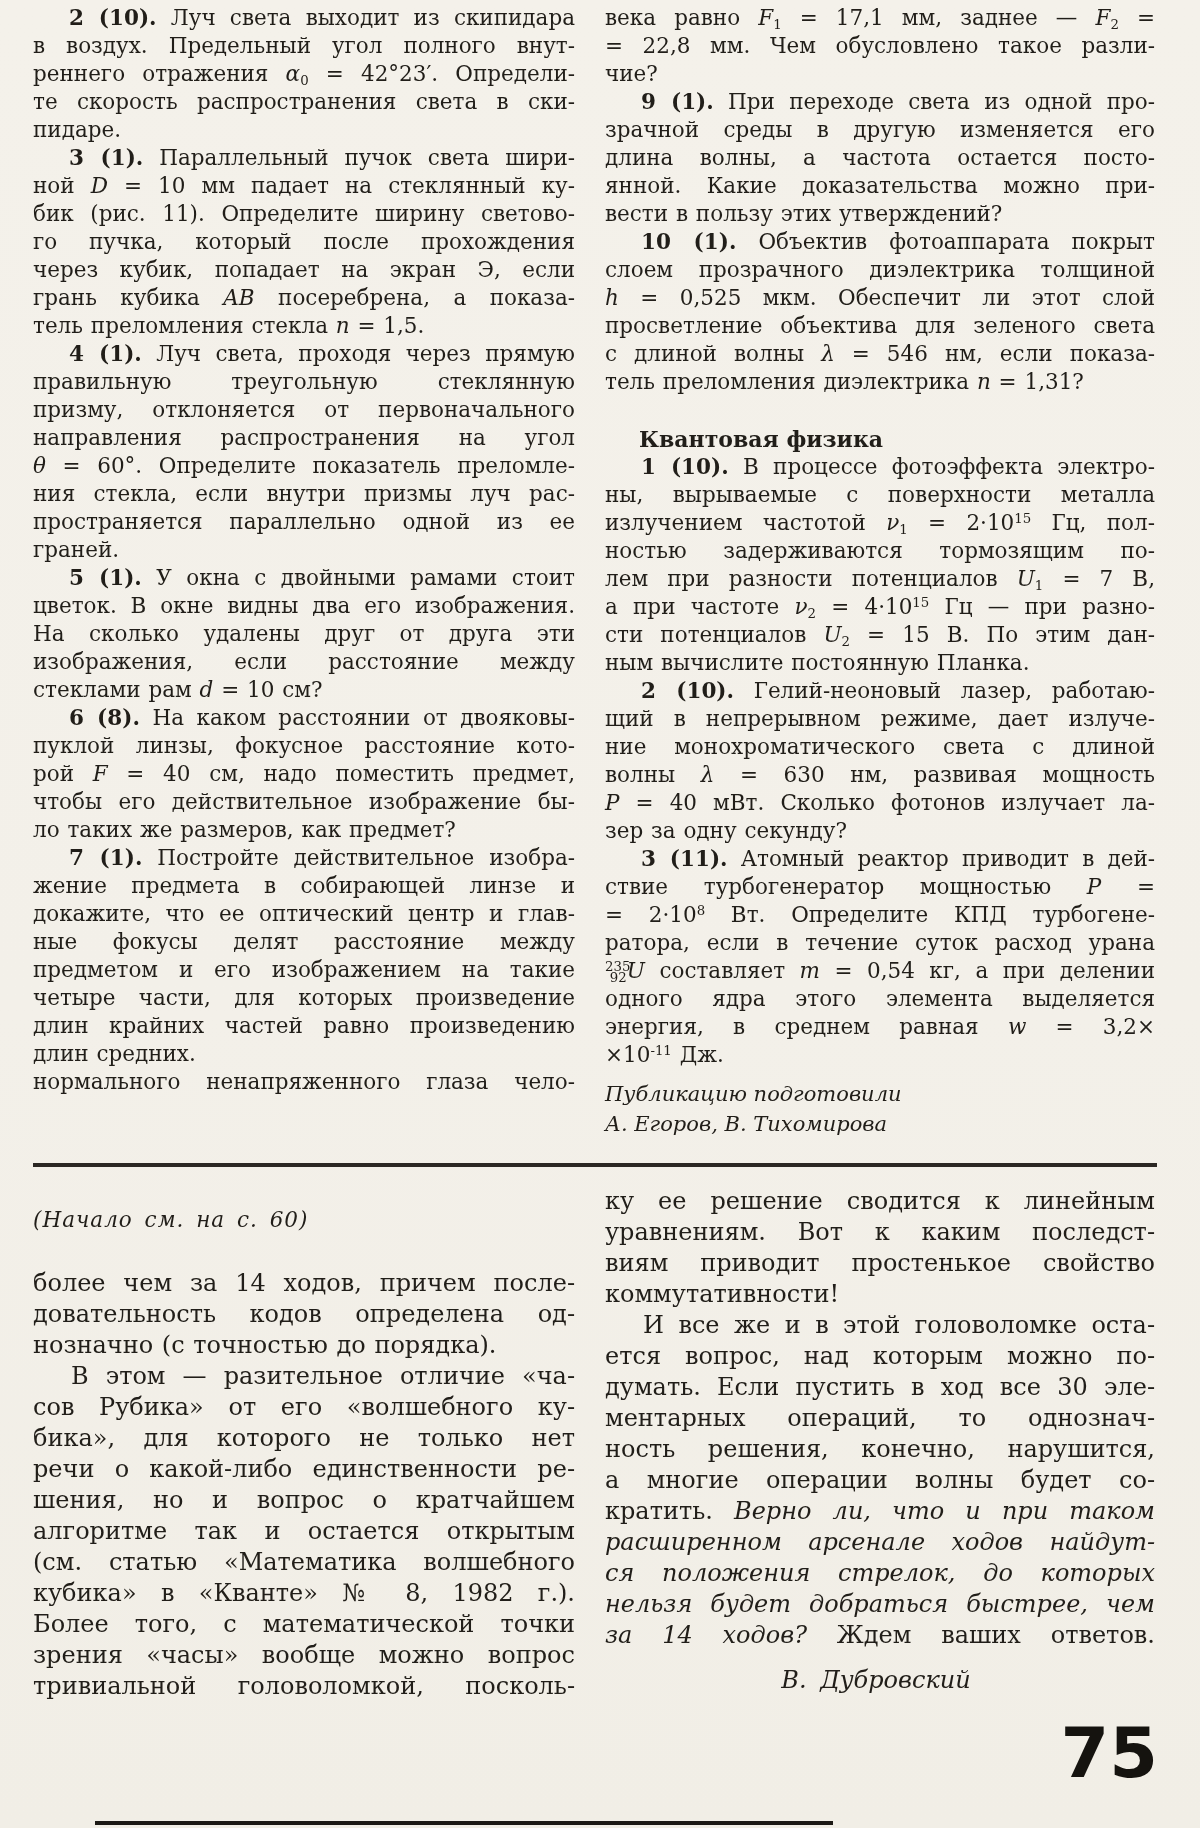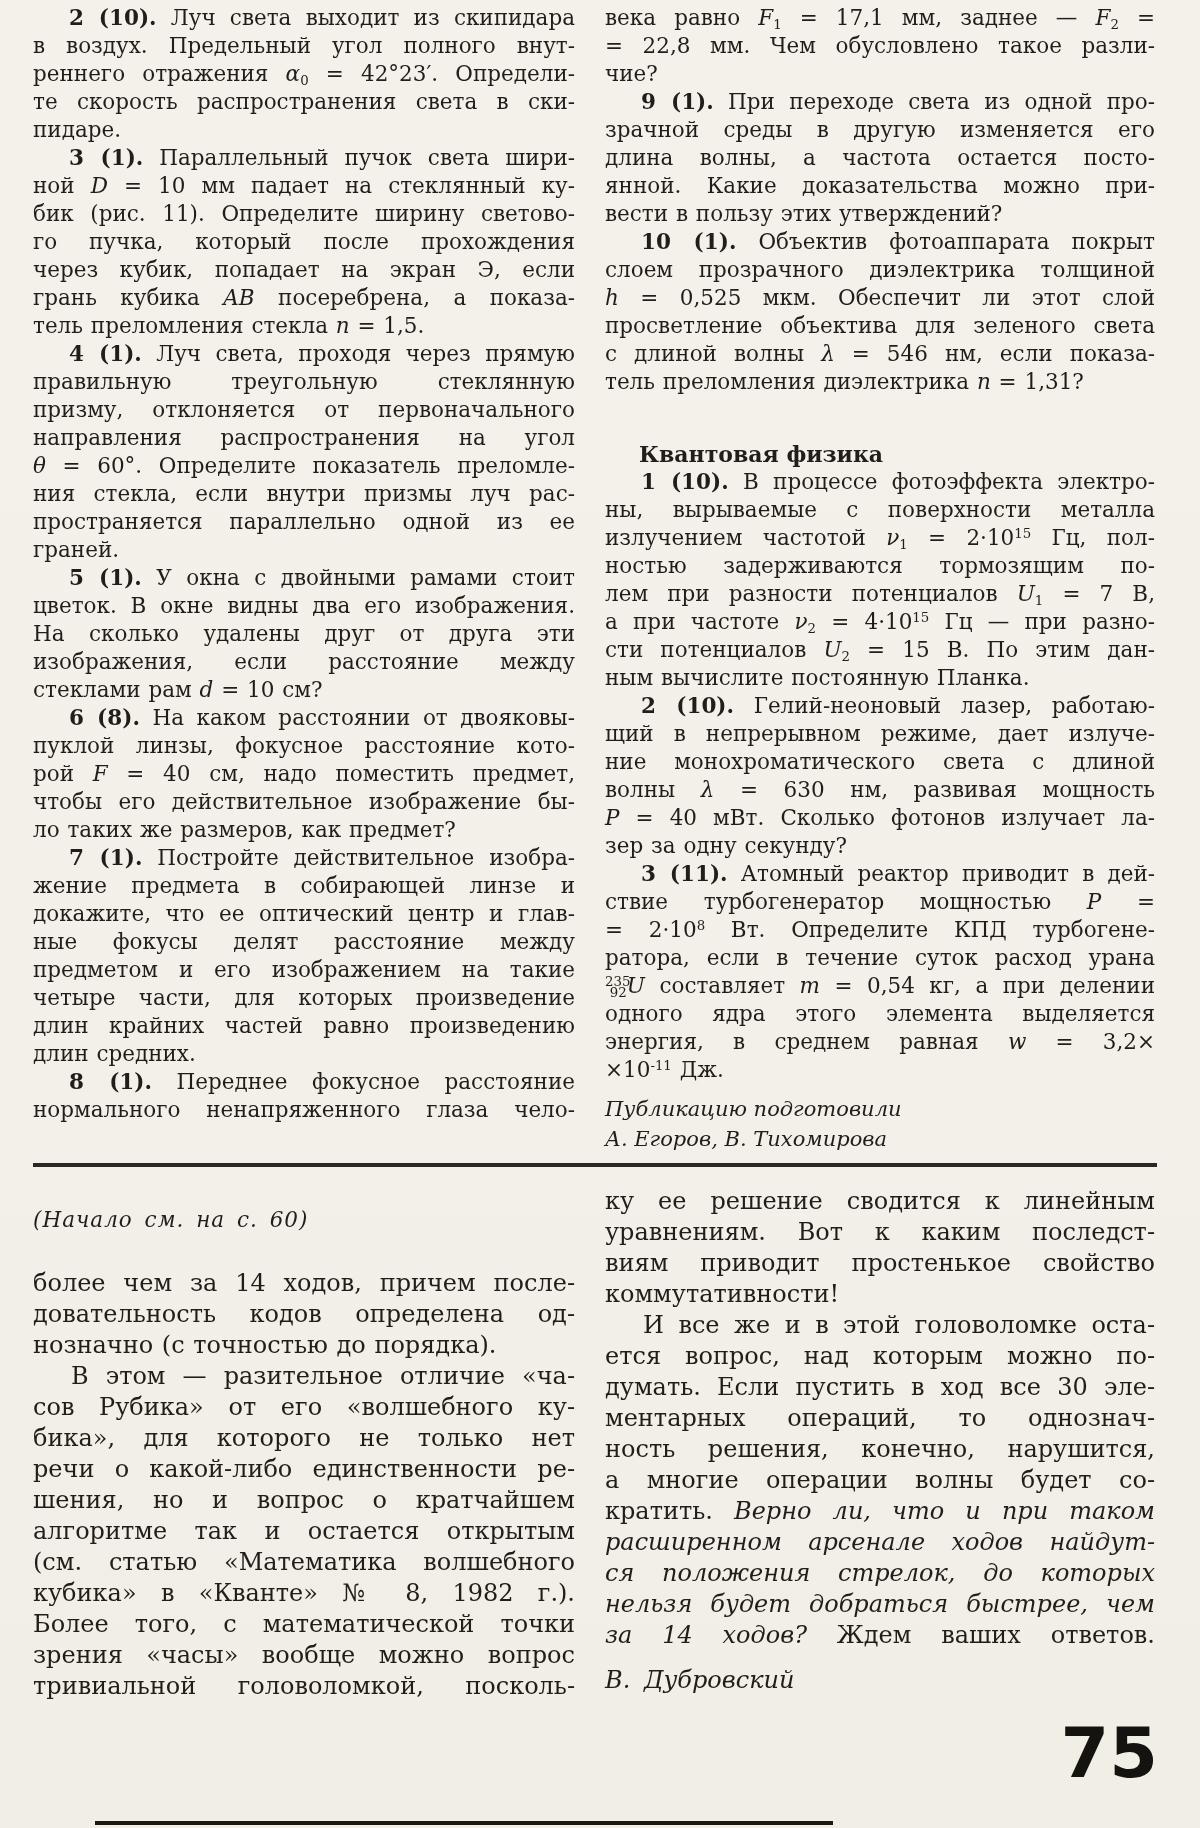--- a/index.html
+++ b/index.html
@@ -24,25 +24,25 @@
   .top-col .ln.ind{text-indent:36px}
   .bot-col .ln.ind{text-indent:38px}
   .ln.ital, .ital{font-style:italic}
   .bold{font-weight:bold}
   i{font-style:italic}
   sup,sub{font-size:0.62em;line-height:0;position:relative;vertical-align:baseline}
   sup{top:-0.55em}
   sub{top:0.28em}
   sup + sub{margin-left:-1.55em}
 
-  .heading{font-weight:bold;font-size:22px;line-height:28px;text-indent:34px;margin-top:44px}
+  .heading{font-weight:bold;font-size:22px;line-height:28px;text-indent:34px;margin-top:29px}
   .credit{font-style:italic;font-size:21px;line-height:30px;text-align:left;padding-right:6px}
   .credit.first{margin-top:10px}
   .note{font-style:italic;font-size:21.5px;line-height:28px;margin-bottom:34px;letter-spacing:1px;word-spacing:4px}
-  .signature{font-style:italic;font-size:24px;line-height:31px;text-align:left;margin-top:14px;padding-right:8px;word-spacing:6px}
+  .signature{font-style:italic;font-size:24px;line-height:31px;text-align:center;margin-top:14px;padding-right:8px;word-spacing:6px}
 
   .rule{position:absolute;left:33px;top:1163px;width:1124px;height:4px;background:#2b2723;border:none}
   .page-number{
     position:absolute;top:1718px;right:42px;
     font-family:"DejaVu Sans","Liberation Sans",sans-serif;
     font-weight:bold;font-size:70px;line-height:1;color:#15130f;
   }
   .edge-mark{position:absolute;left:95px;top:1821px;width:738px;height:4px;background:#1c1915}
 </style>
 </head>
@@ -83,21 +83,20 @@
         <div class="ln"><span>чтобы его действительное изображение бы-</span></div>
         <div class="ln end"><span>ло таких же размеров, как предмет?</span></div>
         <div class="ln ind"><span class="bold">7 (1).</span><span> Постройте действительное изобра-</span></div>
         <div class="ln"><span>жение предмета в собирающей линзе и</span></div>
         <div class="ln"><span>докажите, что ее оптический центр и глав-</span></div>
         <div class="ln"><span>ные фокусы делят расстояние между</span></div>
         <div class="ln"><span>предметом и его изображением на такие</span></div>
         <div class="ln"><span>четыре части, для которых произведение</span></div>
         <div class="ln"><span>длин крайних частей равно произведению</span></div>
         <div class="ln end"><span>длин средних.</span></div>
-        <div class="ln ind"><span class="bold">8 (1).</span><span> Переднее фокусное расстояние</span></div>
         <div class="ln"><span>нормального ненапряженного глаза чело-</span></div>
       </div>
 
     <div class="col col-top-right top-col">
       <div id="tr1">
           <div class="ln"><span>века равно <i>F</i><sub>1</sub> = 17,1 мм, заднее — <i>F</i><sub>2</sub> =</span></div>
           <div class="ln"><span>= 22,8 мм. Чем обусловлено такое разли-</span></div>
           <div class="ln end"><span>чие?</span></div>
           <div class="ln ind"><span class="bold">9 (1).</span><span> При переходе света из одной про-</span></div>
           <div class="ln"><span>зрачной среды в другую изменяется его</span></div>

